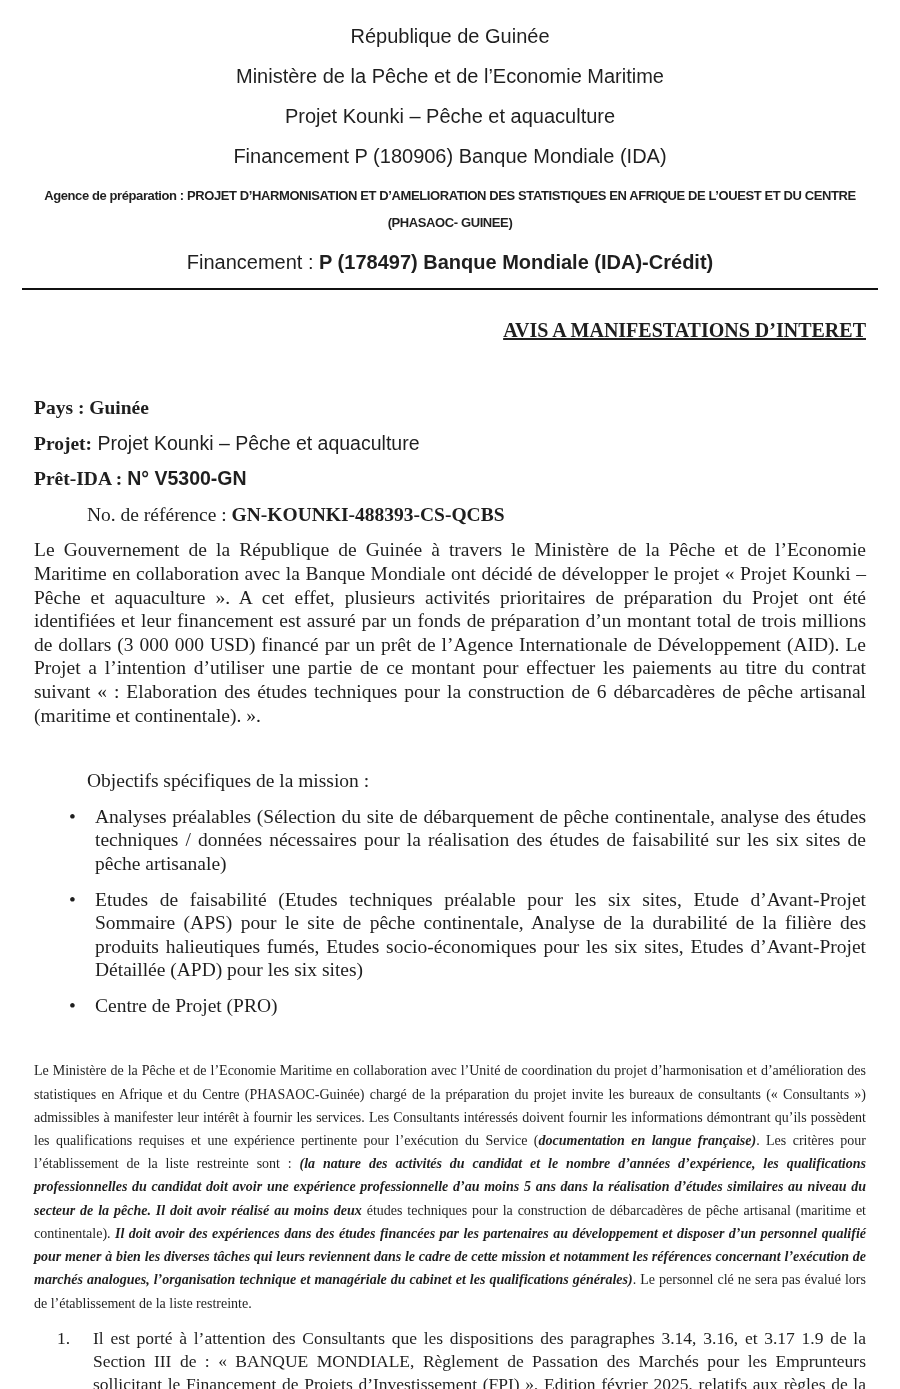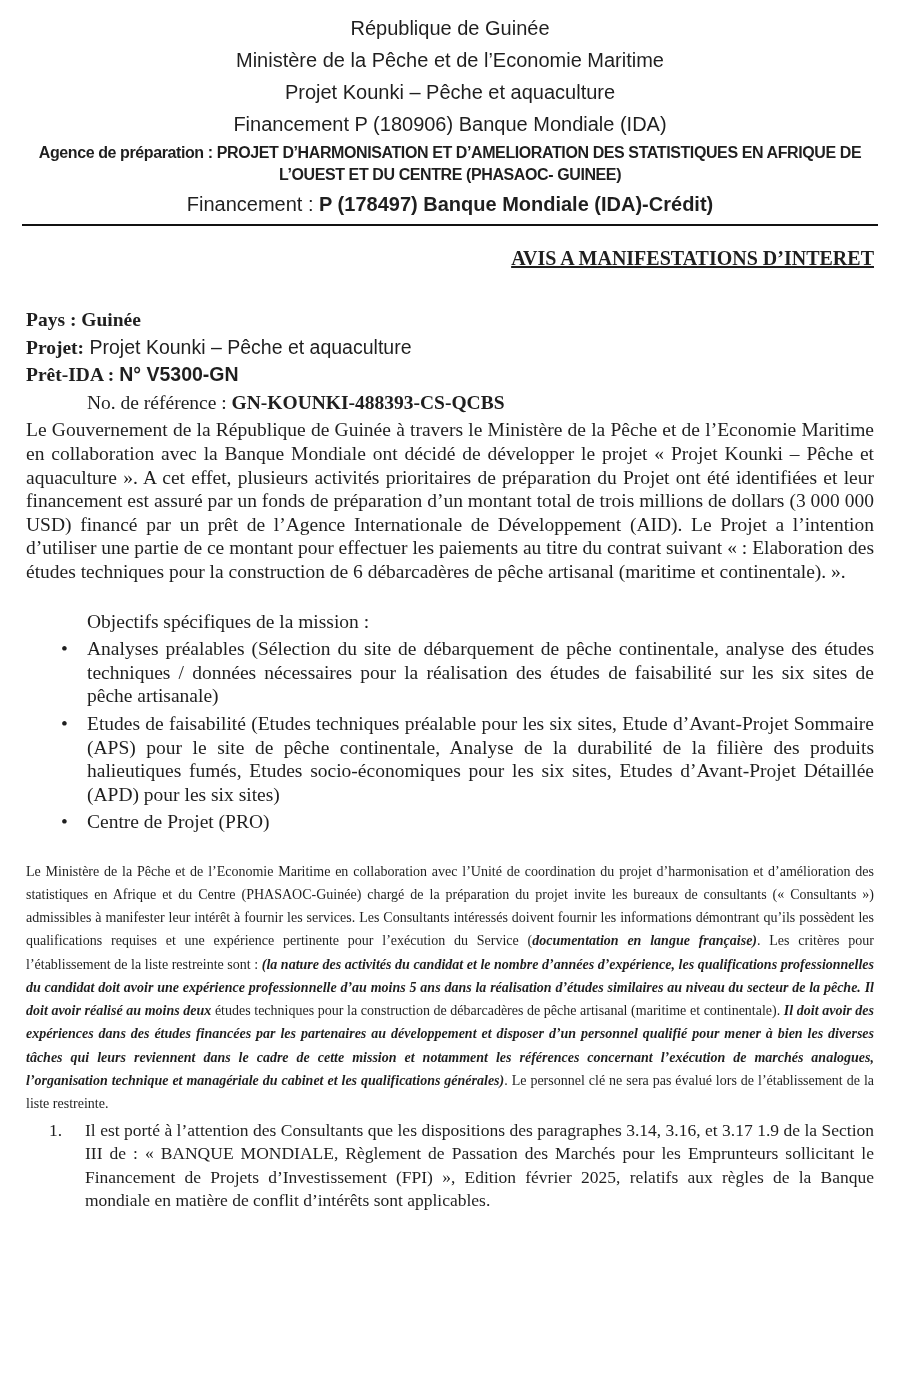--- a/index.html
+++ b/index.html
@@ -8,42 +8,42 @@
     width: 900px;
     min-height: 1389px;
     box-sizing: border-box;
     background: #ffffff;
     padding: 10px 22px 20px 22px;
     color: var(--text, #1f1f1f);
     font-family: "Liberation Serif", serif;
     font-size: 19.5px;
     line-height: 23.6px;
   }
-  .block { margin: 4px; }
+  .block { margin: 12px; }
   .justify { text-align: justify; }
   .b { font-weight: bold; }
   .i { font-style: italic; }
   .u { text-decoration: underline; }
   .sans { font-family: "Liberation Sans", sans-serif; }
   .link {
     color: var(--link, #0000EE);
     font-weight: bold;
     text-decoration: underline;
     cursor: pointer;
   }
   .header-line {
     font-family: "Liberation Sans", sans-serif;
     text-align: center;
     font-size: 20px;
     line-height: 28px;
   }
   .hdr-bold {
-    font-size: 16px;
+    font-size: 13px;
     letter-spacing: -0.4px;
-    line-height: 22px;
+    line-height: 27px;
   }
   hr.rule {
     border: none;
     border-top: 2px solid var(--rule, #111111);
     margin: 6px 0 0 0;
   }
   .heading {
     text-align: right;
     font-size: 20px;
     line-height: 24px;

